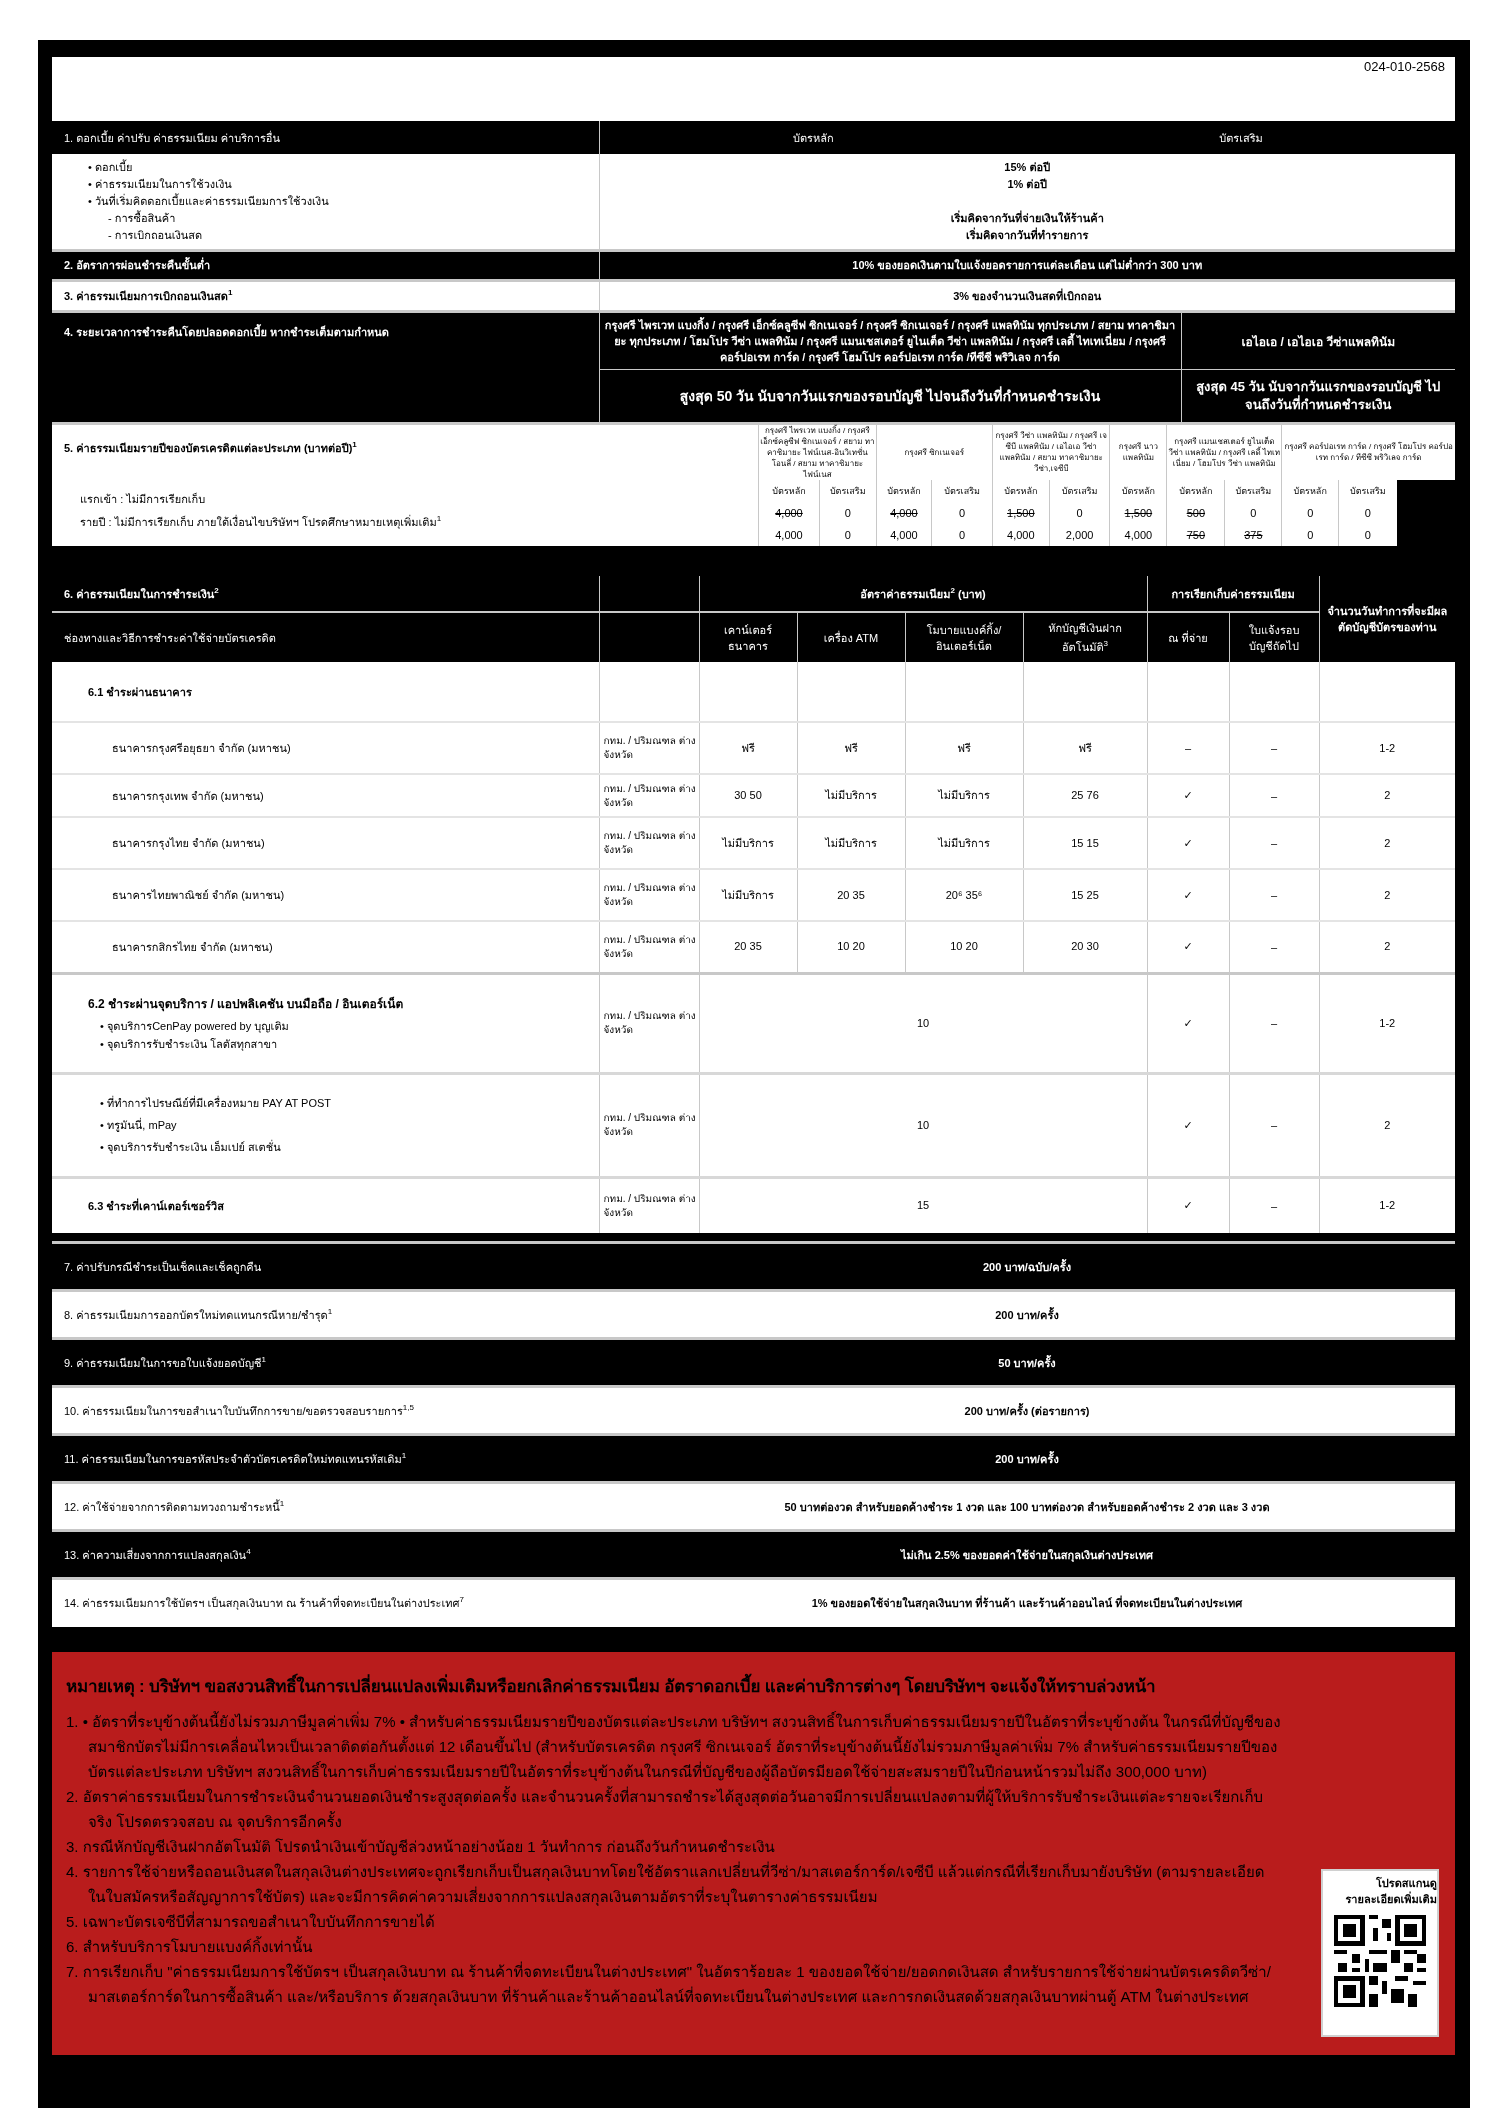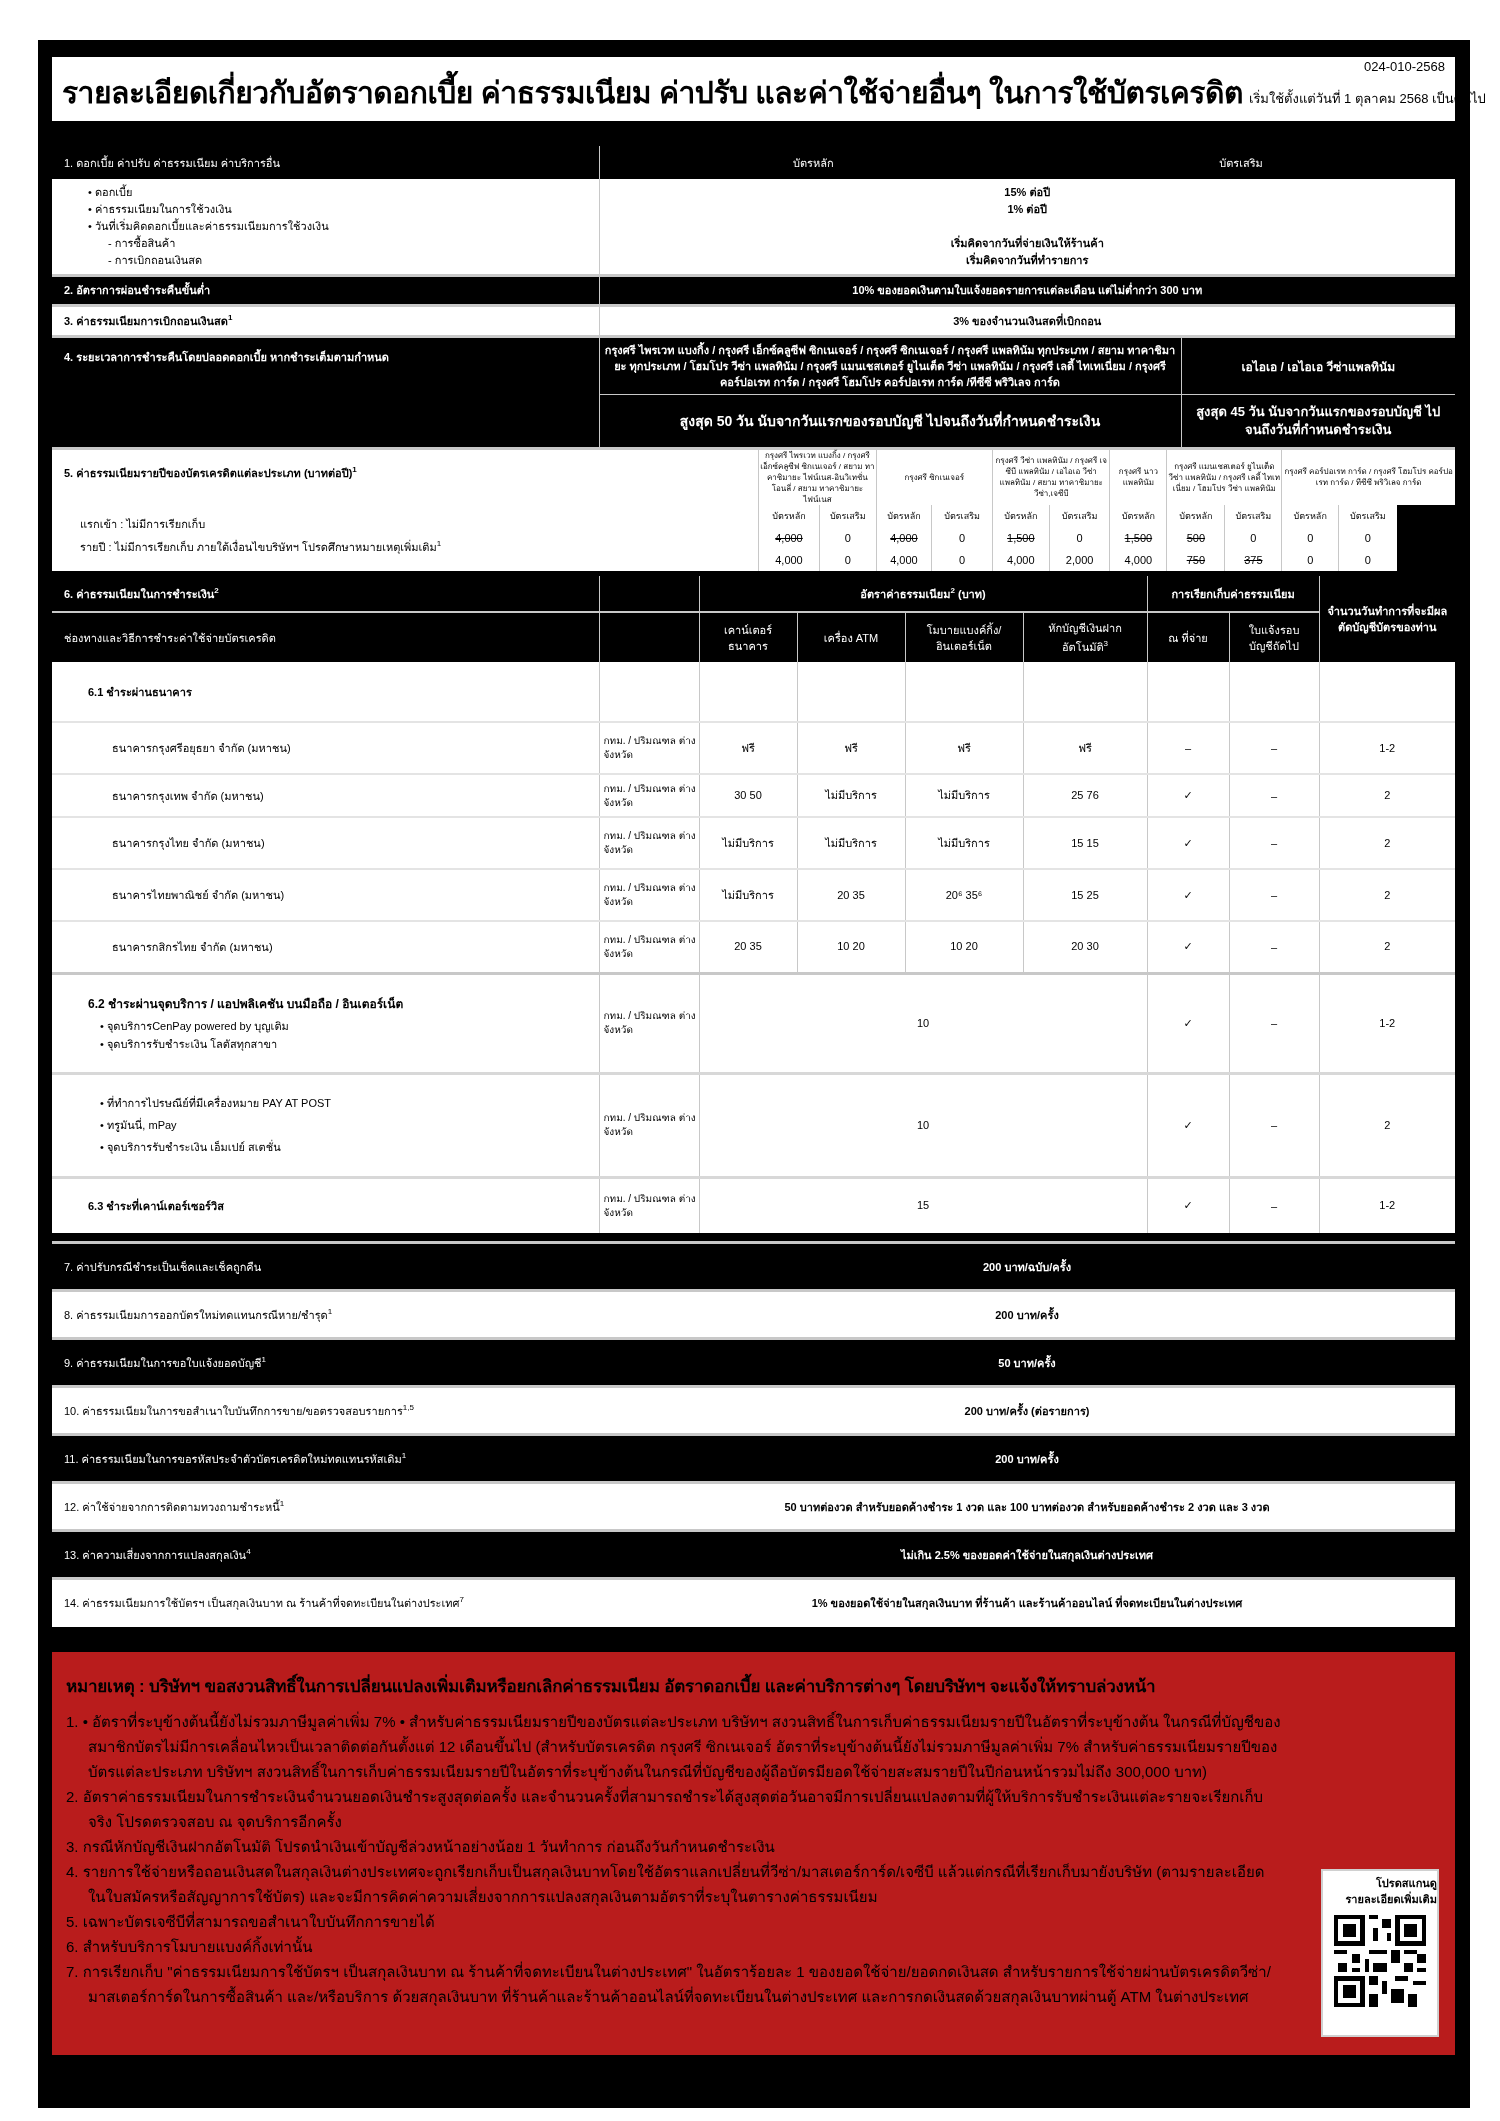--- a/index.html
+++ b/index.html
@@ -30,21 +30,21 @@
   .blk td { background: #000; color: #fff; }
   .wht td { background: #fff; color: #000; }
   .sep { border-top: 3px solid #c8c8c8; }
   .vl { border-left: 1px solid #c8c8c8; }
   .c { text-align: center; }
   .pl { padding-left: 12px; }
   .b { font-weight: bold; }
   sup { font-size: 8px; }
 
   
-  #s1 { top: 121px; margin-top: 25px; }
+  #s1 { top: 121px; }
   .bul { list-style: none; padding-left: 36px; font-size: 11px; line-height: 17px; }
   .bul li::before { content: "• "; }
   .bul .sub { padding-left: 20px; }
   .bul .sub::before { content: "- "; }
 
   
   .tiny { font-size: 8px; line-height: 11px; }
   .fee-row td { font-size: 11px; text-align: center; height: 22px; }
   .strike { text-decoration: line-through; }
 
@@ -76,21 +76,20 @@
   .qr-box .lbl { font-size: 11px; font-weight: bold; line-height: 16px; }
   .qr { width: 92px; height: 92px; margin: 8px auto 0; display: block; }
 </style>
 </head>
 <body>
 
 <div class="frame"></div>
 
 <div class="titlebar">
   <div class="doc-code">024-010-2568</div>
-  <div class="doc-title"><span>รายละเอียดเกี่ยวกับอัตราดอกเบี้ย ค่าธรรมเนียม ค่าปรับ และค่าใช้จ่ายอื่นๆ ในการใช้บัตรเครดิต</span><span class="eff">เริ่มใช้ตั้งแต่วันที่ 1 ตุลาคม 2568 เป็นต้นไป</span></div>
 </div>
 
 <div class="grid" id="s1">
   <table>
     <colgroup>
         <col style="width:547px">
         <col style="width:428px">
         <col style="width:428px">
       </colgroup>
     <tbody>

